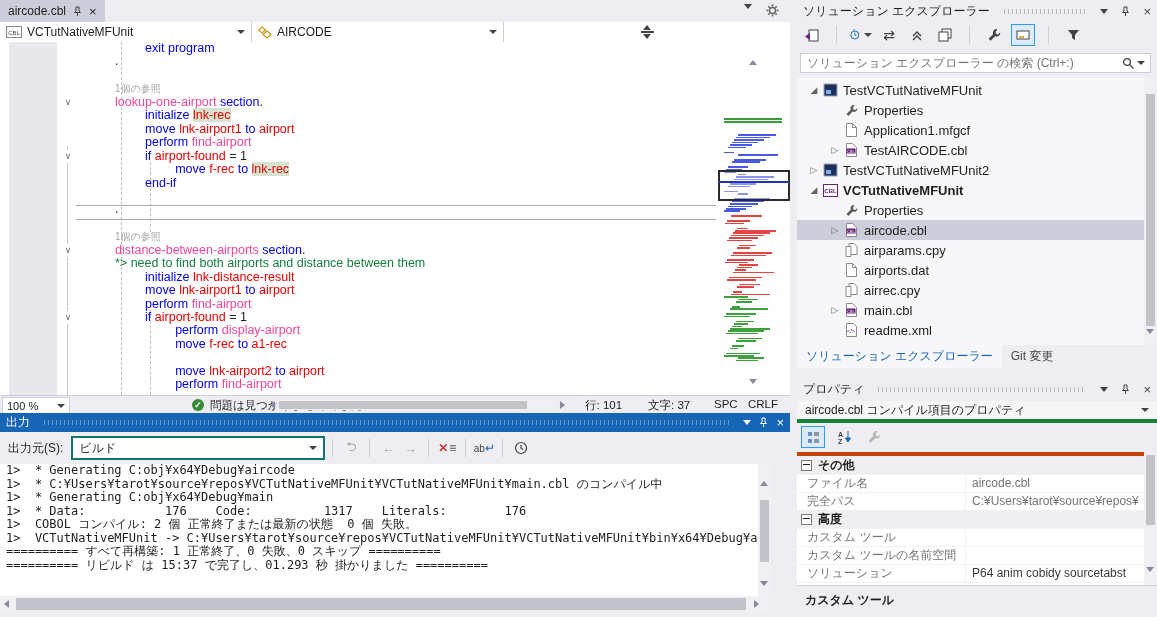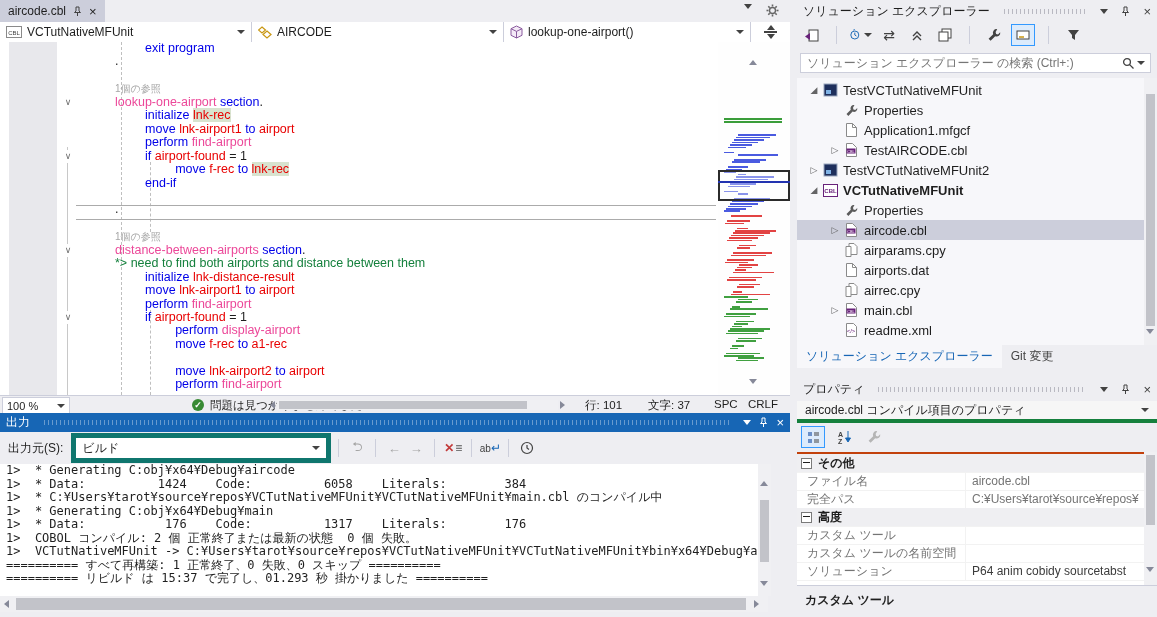--- a/index.html
+++ b/index.html
@@ -41,21 +41,21 @@
   .check-circle{position:absolute;left:192px;top:3px;width:12px;height:12px;border-radius:50%;background:#388A34;color:#fff;font-size:9px;line-height:12px;text-align:center;font-weight:bold;}
   .sb-scroll{position:absolute;left:270px;top:4px;width:295px;height:10px;display:flex;align-items:center;gap:2px;}
   .sb-track{height:10px;background:#F0F0F3;flex:1;position:relative;}
   .sb-thumb{position:absolute;left:2px;top:1px;height:8px;width:248px;background:#C2C3C9;}
   .sb-item{position:absolute;top:2px;font-size:11.5px;color:#1E1E1E;}
   
   #out-title{left:0;top:413px;width:790px;height:19px;background:#1766B5;color:#fff;display:flex;align-items:center;padding:0 6px;box-sizing:border-box;gap:8px;}
   .grip{flex:1;height:5px;background:repeating-linear-gradient(90deg,rgba(255,255,255,.35) 0 1px,transparent 1px 4px);margin:0 6px;}
   .grip-dark{flex:1;height:5px;background:repeating-linear-gradient(90deg,rgba(120,120,135,.45) 0 1px,transparent 1px 4px);margin:0 6px;}
   #out-toolbar{left:0;top:432px;width:790px;height:32px;background:#EEEEF2;display:flex;align-items:center;padding:0 8px;box-sizing:border-box;}
-  .combo{background:#fff;border:5px solid #0f766e;height:20px;display:flex;align-items:center;justify-content:space-between;padding:0 6px;}
+  .combo{background:#fff;border:2px solid #0f766e;height:20px;display:flex;align-items:center;justify-content:space-between;padding:0 6px;}
   .tsep{width:1px;height:18px;background:#CCCEDB;margin:0 7px;}
   .tbtn{display:flex;align-items:center;justify-content:center;width:22px;height:22px;}
   #out-text{left:0;top:464px;width:758px;height:132px;background:#fff;overflow:hidden;padding-left:6px;}
   .out-line{white-space:pre;font-size:12px;line-height:13.5px;color:#1E1E1E;font-family:"DejaVu Sans Mono",monospace;}
   .vscroll{background:#F0F0F3;}
   .vthumb{position:absolute;left:2px;width:9px;background:#C2C3C9;}
   #out-hscroll{left:0;top:596px;width:768px;height:16px;background:#F0F0F3;display:flex;align-items:center;}
   #out-hthumb{position:absolute;left:16px;top:2px;width:730px;height:12px;background:#C2C3C9;}
   
   #vsplit{left:790px;top:0;width:7px;height:617px;background:#EEEEF2;}
@@ -71,21 +71,21 @@
   .tree-row.sel{background:#CCCEDB;}
   .tree-exp{width:14px;text-align:center;color:#646465;font-size:9px;flex:none;}
   .tree-ico{width:18px;flex:none;display:flex;justify-content:center;}
   .se-tabs{position:absolute;left:0;top:345px;width:360px;height:23px;background:#EEEEF2;display:flex;align-items:flex-start;}
   .se-tab{padding:3px 9px;font-size:12px;}
   .se-tab.active{background:#F7F7FA;color:#1766B5;}
   .se-tab.idle{color:#444;}
   
   .prop-combo{position:absolute;left:0;width:360px;height:22px;background:#F6F6F6;border-bottom:4px solid #15803d;display:flex;align-items:center;justify-content:space-between;padding:0 8px;box-sizing:border-box;}
   .prop-toolbar{position:absolute;left:0;width:360px;height:26px;display:flex;align-items:center;padding:0 4px;gap:8px;}
-  #prop-grid{position:absolute;left:0;top:452px;width:360px;height:133px;background:#fff;overflow:hidden;border-top:2px solid #c2410c;}
+  #prop-grid{position:absolute;left:0;top:452px;width:360px;height:133px;background:#fff;overflow:hidden;border-top:4px solid #c2410c;}
   .pg-row{position:absolute;left:0;width:349px;height:18px;display:flex;align-items:center;font-size:12px;border-bottom:1px solid #F2F2F2;}
   .pg-cat{background:#EFEFF2;font-weight:bold;color:#1E1E1E;gap:6px;padding-left:4px;}
   .pg-name{width:158px;padding-left:10px;color:#747474;flex:none;}
   .pg-val{flex:1;border-left:1px solid #F2F2F2;padding-left:6px;color:#747474;white-space:nowrap;overflow:hidden;height:18px;line-height:18px;}
   .minusbox{width:9px;height:9px;border:1px solid #7A7A7A;background:#fff;position:relative;flex:none;}
   .minusbox::after{content:"";position:absolute;left:1px;right:1px;top:3.5px;height:1px;background:#1E1E1E;}
   #prop-desc{position:absolute;left:0;top:585px;width:360px;height:32px;background:#EEEEF2;border-top:1px solid #CCCEDB;padding:6px 8px;box-sizing:border-box;font-weight:bold;}
   .hl-btn{border:1px solid #3399FF;background:#DCEBFC;display:flex;align-items:center;justify-content:center;width:22px;height:20px;}
   .pin-glyph{font-size:11px;}
   .x-glyph{font-size:13px;line-height:13px;}
@@ -137,30 +137,20 @@
       <span class="caret cbx"></span>
     </div>
     <div class="nav-combo" style="width:239px;">
       <span>
           <svg width="14" height="13" viewBox="0 0 14 13">
             <path d="M4 1l3.5 3L4 7 .5 4z" fill="none" stroke="#C99712" stroke-width="1.2"></path>
             <path d="M9 5l4 3.5L9 12 5 8.5z" fill="none" stroke="#C99712" stroke-width="1.2"></path>
           </svg>
         </span>
       <span>AIRCODE</span>
-      <span class="caret cbx"></span>
-    </div>
-    <div class="nav-combo" style="width:234px;">
-      <span>
-          <svg width="13" height="14" viewBox="0 0 13 14">
-            <path d="M6.5 1l5.5 2.7v6.6L6.5 13 1 10.3V3.7z" fill="#F4EAF7" stroke="#8A5A9E"></path>
-            <path d="M1 3.7l5.5 2.7 5.5-2.7M6.5 6.4V13" fill="none" stroke="#8A5A9E"></path>
-          </svg>
-        </span>
-      <span>lookup-one-airport()</span>
       <span class="caret cbx"></span>
     </div>
     <div style="flex:1;background:#fff;display:flex;align-items:center;justify-content:center;">
       <div style="display:flex;flex-direction:column;align-items:center;gap:1px;">
         <span class="tri-up" style="border-bottom-color:#424242;"></span>
         <span style="width:13px;height:1.5px;background:#424242;"></span>
         <span class="tri-dn2" style="border-top-color:#424242;"></span>
       </div>
     </div>
   </div>
@@ -345,21 +335,20 @@
     <div class="tsep"></div>
     <div class="tbtn">
         <svg width="14" height="14" viewBox="0 0 14 14">
           <circle cx="7" cy="7" r="5.5" fill="none" stroke="#424242" stroke-width="1.2"></circle>
           <path d="M7 4v3l2 1.5" fill="none" stroke="#424242" stroke-width="1.2"></path>
         </svg>
       </div>
   </div>
   <div class="abs" id="out-text">
       <div class="out-line">1&gt;  * Generating C:obj¥x64¥Debug¥aircode</div>
-      <div class="out-line">1&gt;  * Data:          1424    Code:          6058    Literals:        384</div>
       <div class="out-line">1&gt;  * C:¥Users¥tarot¥source¥repos¥VCTutNativeMFUnit¥VCTutNativeMFUnit¥main.cbl のコンパイル中</div>
       <div class="out-line">1&gt;  * Generating C:obj¥x64¥Debug¥main</div>
       <div class="out-line">1&gt;  * Data:           176    Code:          1317    Literals:        176</div>
       <div class="out-line">1&gt;  COBOL コンパイル: 2 個 正常終了または最新の状態  0 個 失敗。</div>
       <div class="out-line">1&gt;  VCTutNativeMFUnit -&gt; C:¥Users¥tarot¥source¥repos¥VCTutNativeMFUnit¥VCTutNativeMFUnit¥bin¥x64¥Debug¥aircode.dll</div>
       <div class="out-line">========== すべて再構築: 1 正常終了、0 失敗、0 スキップ ==========</div>
       <div class="out-line">========== リビルド は 15:37 で完了し、01.293 秒 掛かりました ==========</div>
     </div>
   <div class="abs vscroll" style="left:758px;top:464px;width:13px;height:132px;">
     <div class="abs" style="left:2px;top:3px;"><span class="tri-up"></span></div>

